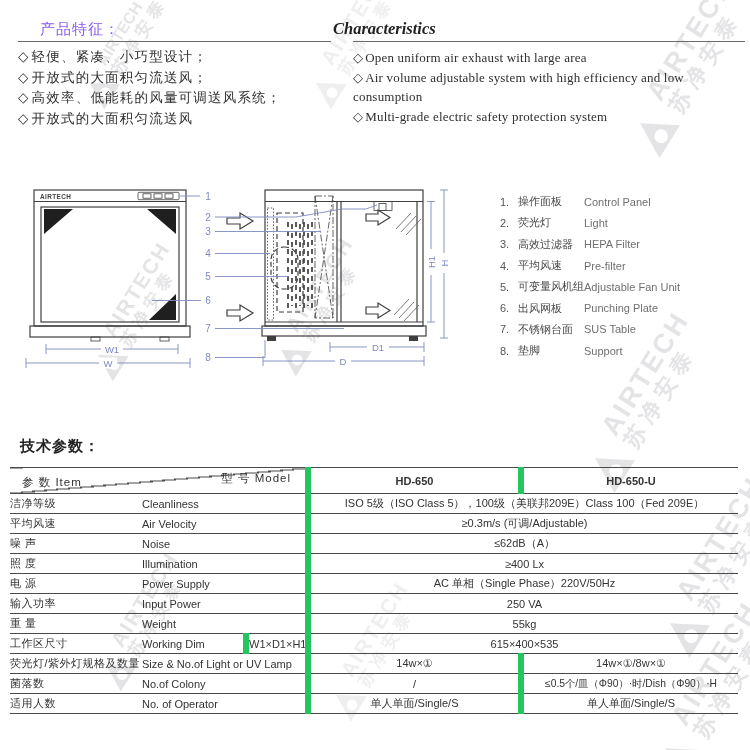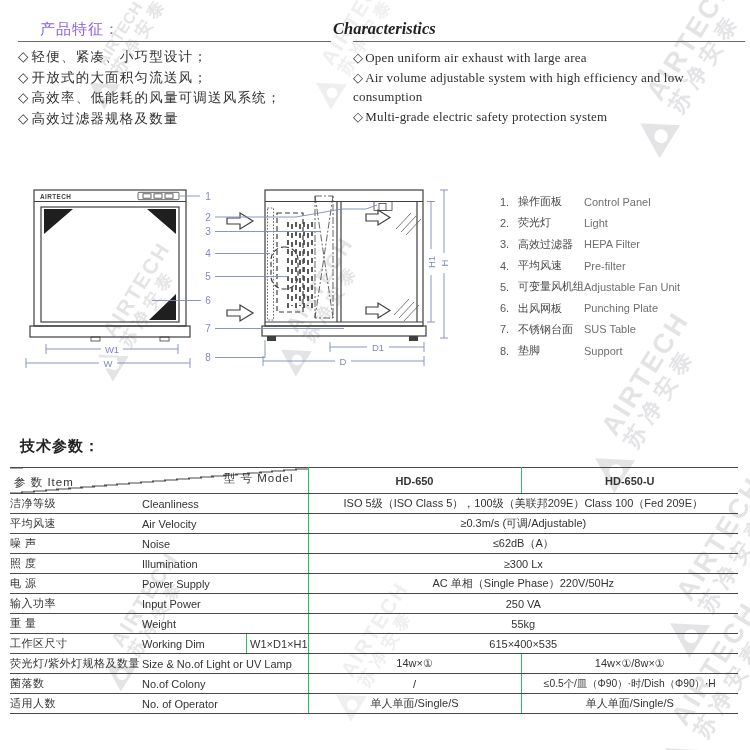--- a/index.html
+++ b/index.html
@@ -45,33 +45,33 @@
   svg .dot{stroke-dasharray:1.6 1.6;}
   svg .comb{stroke:#3f3f3f;stroke-width:1.7;stroke-dasharray:5 4;}
   svg .wbg{fill:#fff;stroke:none;}
   
   .spec-title{font-size:15px;font-weight:bold;color:#222;letter-spacing:1px;}
   table.spec{position:absolute;left:10px;top:467px;width:728px;border-collapse:collapse;
              table-layout:fixed;border-top:1.5px solid #4a4a4a;}
   table.spec td{border-bottom:1px solid #4a4a4a;height:19px;padding:0;
                 font-size:11px;color:#333;vertical-align:middle;white-space:nowrap;
                 overflow:hidden;}
-  table.spec td.bl{border-left:1px solid #22c55e;}
+  table.spec td.bl{border-left:6px solid #22c55e;}
   td.cn{padding-left:10px;font-size:11.5px;letter-spacing:.5px;}
   td.en{font-size:11px;color:#3a3a3a;}
   td.sub{text-align:right;font-size:10.5px;}
   td.val{text-align:center;}
   td.val.small{font-size:10.3px;}
   tr.hdr td{height:25px;}
   td.model{font-weight:bold;text-align:center;font-size:12px;color:#222;}
   td.diag{position:relative;
     background-image:linear-gradient(to bottom right,
       transparent calc(50% - .6px), #4a4a4a calc(50% - .6px),
       #4a4a4a calc(50% + .6px), transparent calc(50% + .6px));}
-  .diag .tl{position:absolute;left:4px;bottom:3px;font-size:11.5px;letter-spacing:1px;}
+  .diag .tl{position:absolute;left:12px;bottom:3px;font-size:11.5px;letter-spacing:1px;}
   .diag .br{position:absolute;right:14px;top:3px;font-size:11.5px;letter-spacing:1px;}
 </style>
 </head>
 <body>
 
 <div id="page">
 
   <div class="wm" style="left:60px;top:30px">
     <svg width="30" height="28" viewBox="0 0 30 28">
         <polygon points="0,28 15,1 30,28" fill="#cfcfd3"></polygon>
@@ -174,21 +174,21 @@
   </div>
 
   <div class="layer">
 
     <div class="abs sec-title-cn" style="left:18px;top:20px">产品特征：</div>
     <div class="rule" style="left:18px;top:41px;width:313px"></div>
     <div class="abs feat" style="left:18px;top:47px">
       <div><span class="b">◇</span><span>轻便、紧凑、小巧型设计；</span></div>
       <div><span class="b">◇</span><span>开放式的大面积匀流送风；</span></div>
       <div><span class="b">◇</span><span>高效率、低能耗的风量可调送风系统；</span></div>
-      <div><span class="b">◇</span><span>高效过滤器规格及数量</span></div>
+      <div><span class="b">◇</span><span>开放式的大面积匀流送风</span></div>
     </div>
 
     <div class="abs sec-title-en" style="left:333px;top:19px">Characteristics</div>
     <div class="rule" style="left:353px;top:41px;width:392px"></div>
     <div class="abs feat-en" style="left:353px;top:48px">
       <div><span class="b">◇</span><span>Open uniform air exhaust with large area</span></div>
       <div><span class="b">◇</span><span>Air volume adjustable system with high efficiency and low consumption</span></div>
       <div><span class="b">◇</span><span>Multi-grade electric safety protection system</span></div>
     </div>
 
@@ -368,21 +368,21 @@
         <td class="val bl" colspan="2">≥0.3m/s (可调/Adjustable)</td>
       </tr>
       <tr>
         <td class="cn">噪  声</td>
         <td class="en" colspan="2">Noise</td>
         <td class="val bl" colspan="2">≤62dB（A）</td>
       </tr>
       <tr>
         <td class="cn">照  度</td>
         <td class="en" colspan="2">Illumination</td>
-        <td class="val bl" colspan="2">≥300 Lx</td>
+        <td class="val bl" colspan="2">≥400 Lx</td>
       </tr>
       <tr>
         <td class="cn">电  源</td>
         <td class="en" colspan="2">Power Supply</td>
         <td class="val bl" colspan="2">AC 单相（Single Phase）220V/50Hz</td>
       </tr>
       <tr>
         <td class="cn">输入功率</td>
         <td class="en" colspan="2">Input Power</td>
         <td class="val bl" colspan="2">250 VA</td>

